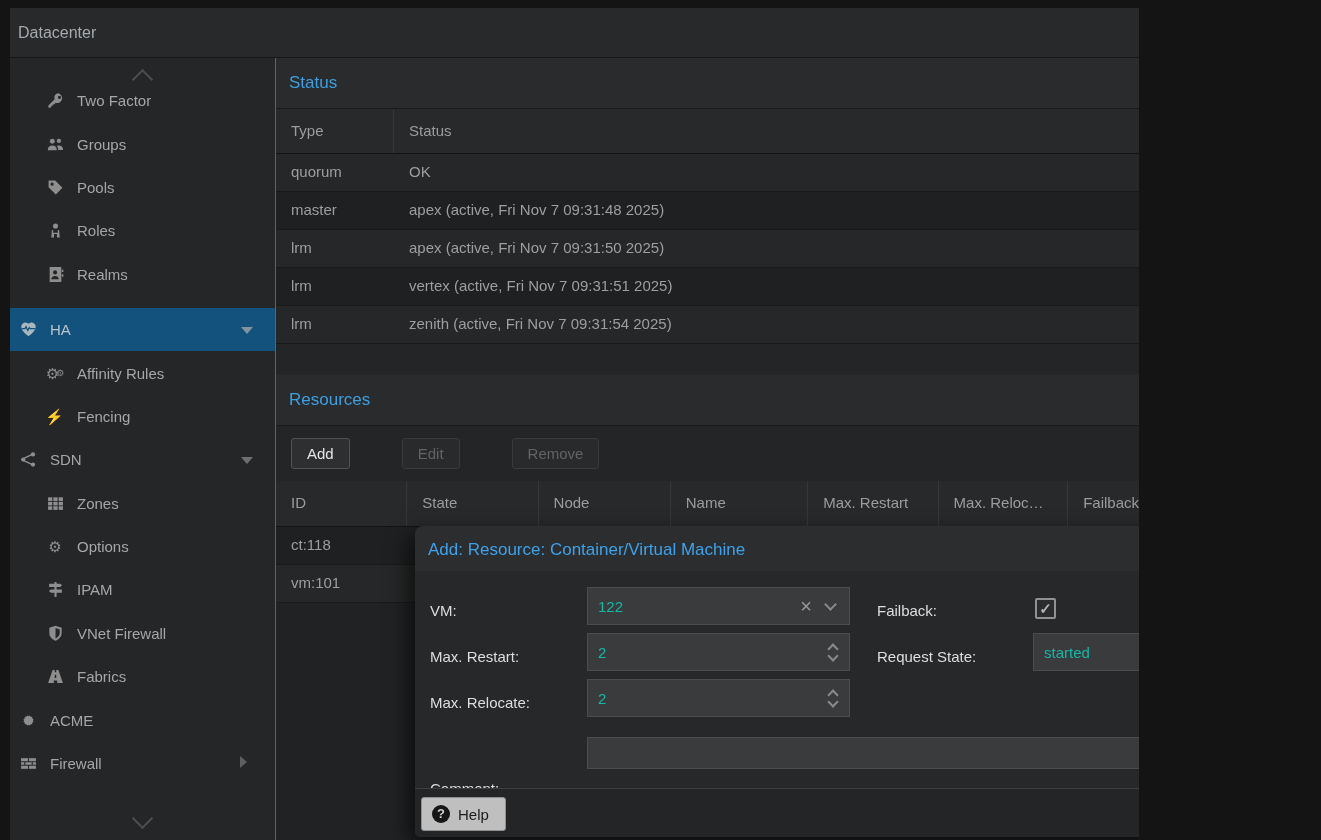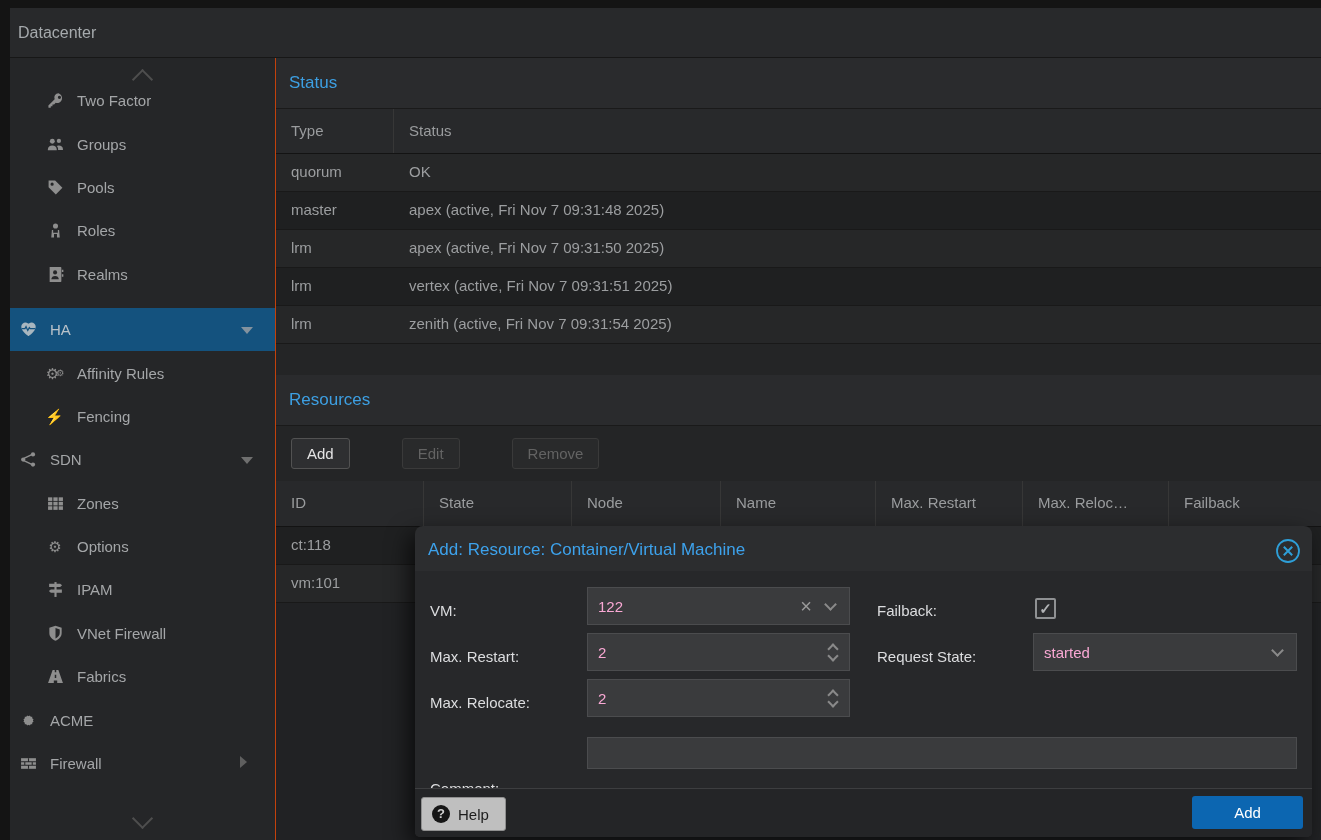--- a/index.html
+++ b/index.html
@@ -1,16 +1,16 @@
 <!DOCTYPE html>
 <html><head>
 <meta charset="utf-8">
 <style>
   html,body{margin:0;padding:0;background:#141414;}
-  #app{position:relative;width:1321px;height:840px;background:#141414;overflow:hidden;
+  #app{position:relative;width:1139px;height:840px;background:#141414;overflow:hidden;
        font-family:"Liberation Sans",sans-serif;color:#9c9e a0;}
   
   .top-header{position:absolute;left:10px;top:8px;right:0;height:49px;background:#28292b;
               border-bottom:1px solid #171717;}
   .top-header .title{color:#a6aaad;font-size:16px;line-height:49px;padding-left:8px;}
   
   .sidebar{position:absolute;left:10px;top:58px;width:265px;bottom:0;background:#252628;
            border-right:1px solid #c2410c;overflow:hidden;}
   .scroll-up{height:21px;display:flex;align-items:flex-end;justify-content:center;}
   .chev{display:inline-block;width:13px;height:13px;border-right:2px solid #4e4e4e;border-bottom:2px solid #4e4e4e;}
@@ -57,21 +57,21 @@
   
   .dialog{position:absolute;left:415px;top:526px;width:897px;height:311px;background:#2c2d2f;
           border-radius:8px 8px 5px 5px;box-shadow:-6px 8px 22px rgba(0,0,0,.65);z-index:10;}
   .dialog-header{position:relative;height:45px;}
   .dialog-header .dtitle{color:#3da2ec;font-size:17px;line-height:47px;padding-left:13px;}
   .dialog-close{position:absolute;right:11px;top:12px;width:26px;height:26px;cursor:pointer;}
   .dialog-body{position:absolute;left:0;right:0;top:45px;bottom:48px;background:#27282a;}
   .dlabel{position:absolute;color:#dcdddf;font-size:15px;}
   .dfield{position:absolute;background:#3a3b3d;border:1px solid #4b4c4e;box-sizing:border-box;height:38px;
           display:flex;align-items:center;cursor:text;}
-  .dfield .fval{color:#f9a8d4;font-size:15px;padding-left:10px;flex:1;}
+  .dfield .fval{color:#14b8a6;font-size:15px;padding-left:10px;flex:1;}
   .fchev{display:inline-block;width:7px;height:7px;border-right:2px solid #8a8a8a;border-bottom:2px solid #8a8a8a;transform:rotate(45deg);}
   .clear-x{color:#9a9a9a;font-size:20px;line-height:1;margin-right:14px;cursor:pointer;}
   .combo-chev{margin-right:14px;margin-top:-3px;cursor:pointer;}
   .spinner{display:flex;flex-direction:column;gap:3px;margin-right:12px;cursor:pointer;}
   .spinner .up{transform:rotate(-135deg);margin-bottom:-2px;}
   .spinner .dn{transform:rotate(45deg);margin-top:-2px;}
   .spinner .fchev{width:6px;height:6px;}
   .checkbox{position:absolute;width:21px;height:21px;border:2px solid #8f9193;border-radius:2px;box-sizing:border-box;
             color:#b2b4b6;font-size:15px;font-weight:bold;text-align:center;line-height:17px;cursor:pointer;background:#2b2c2e;}
   input.dinput{position:absolute;background:#3a3b3d;border:1px solid #4b4c4e;box-sizing:border-box;

